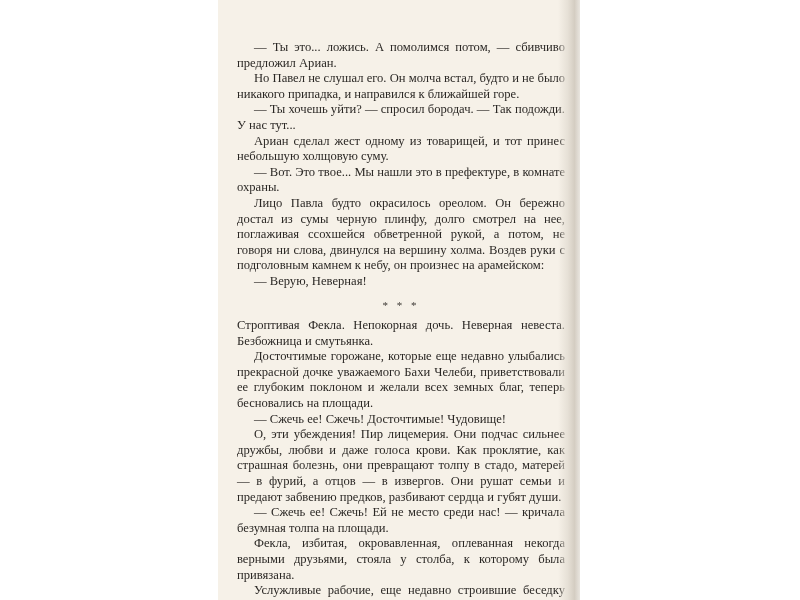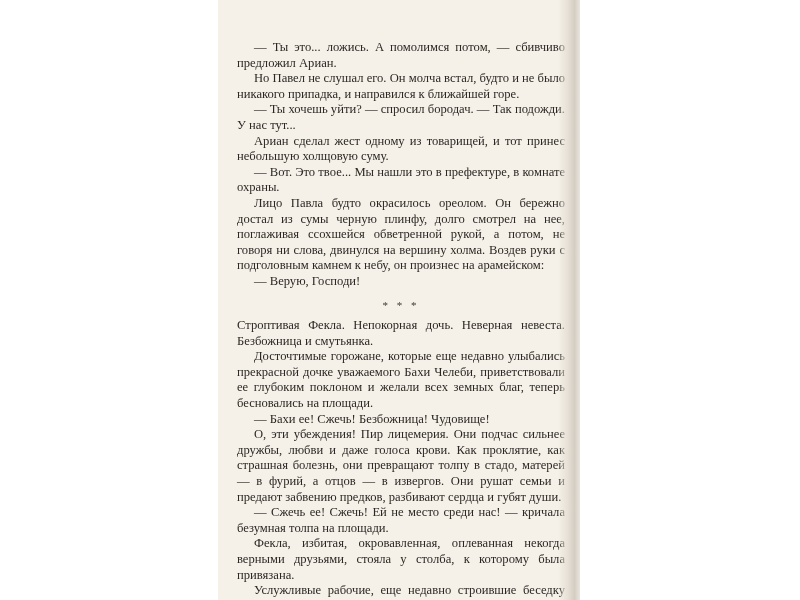--- a/index.html
+++ b/index.html
@@ -66,27 +66,27 @@
 <body>
 
 <div class="page">
   <div class="text-block">
     <p>— Ты это... ложись. А помолимся потом, — сбивчиво предложил Ариан.</p>
     <p>Но Павел не слушал его. Он молча встал, будто и не было никакого припадка, и направился к ближайшей горе.</p>
     <p>— Ты хочешь уйти? — спросил бородач. — Так подожди. У нас тут...</p>
     <p>Ариан сделал жест одному из товарищей, и тот принес небольшую холщовую суму.</p>
     <p>— Вот. Это твое... Мы нашли это в префектуре, в комнате охраны.</p>
     <p>Лицо Павла будто окрасилось ореолом. Он бережно достал из сумы черную плинфу, долго смотрел на нее, поглаживая ссохшейся обветренной рукой, а потом, не говоря ни слова, двинулся на вершину холма. Воздев руки с подголовным камнем к небу, он произнес на арамейском:</p>
-    <p>— Верую, Господи!</p>
+    <p>— Верую, Неверная!</p>
 
     <div class="separator">* * *</div>
 
     <p class="noindent">Строптивая Фекла. Непокорная дочь. Неверная невеста. Безбожница и смутьянка.</p>
     <p>Досточтимые горожане, которые еще недавно улыбались прекрасной дочке уважаемого Бахи Челеби, приветствовали ее глубоким поклоном и желали всех земных благ, теперь бесновались на площади.</p>
-    <p>— Бахи ее! Сжечь! Безбожница! Чудовище!</p>
+    <p>— Сжечь ее! Сжечь! Досточтимые! Чудовище!</p>
     <p>О, эти убеждения! Пир лицемерия. Они подчас сильнее дружбы, любви и даже голоса крови. Как проклятие, как страшная болезнь, они превращают толпу в стадо, матерей — в фурий, а отцов — в извергов. Они рушат семьи и предают забвению предков, разбивают сердца и губят души.</p>
     <p>— Сжечь ее! Сжечь! Ей не место среди нас! — кричала безумная толпа на площади.</p>
     <p>Фекла, избитая, окровавленная, оплеванная некогда верными друзьями, стояла у столба, к которому была привязана.</p>
     <p>Услужливые рабочие, еще недавно строившие беседку для дочки богатого горожанина, аккуратно выкладывали хворост и дрова</p>
   </div>
 
   <div class="page-number">40</div>
 
   <div class="spine"></div>
 </div>

